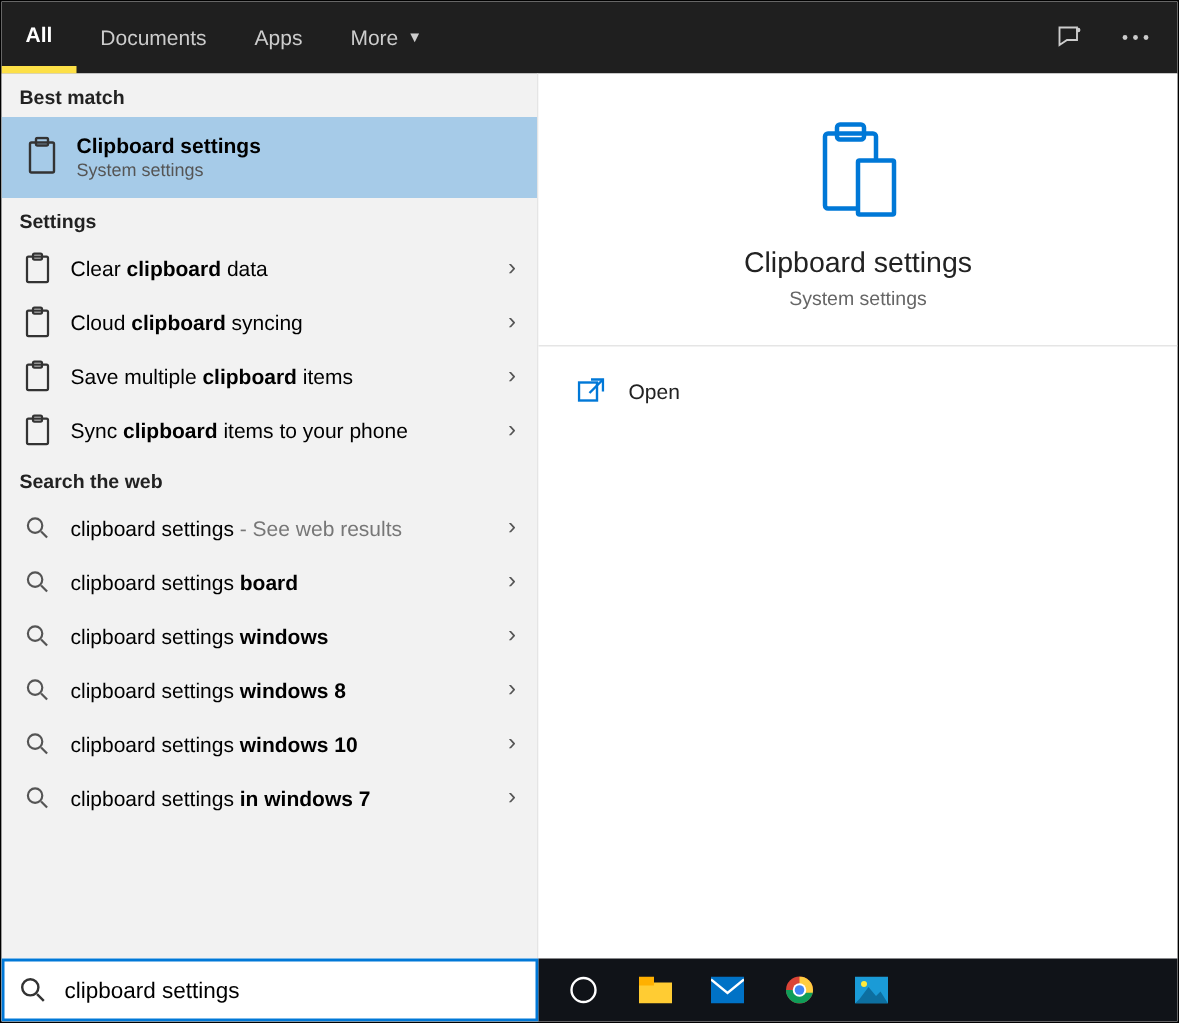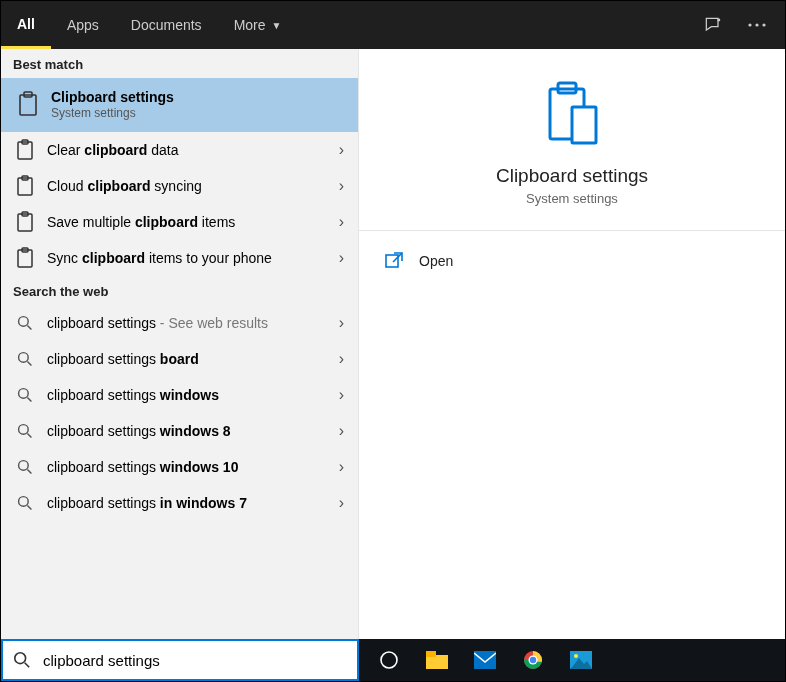--- a/index.html
+++ b/index.html
@@ -25,21 +25,21 @@
   .tab {
     padding: 0 16px;
     height: 48px;
     display: flex;
     align-items: center;
     cursor: pointer;
     font-size: 14px;
   }
   .tab.active {
     color: #fff;
-    border-bottom: 3px solid #fde047;
+    border-bottom: 5px solid #fde047;
     font-weight: 600;
   }
   .tab .chev { margin-left: 6px; font-size: 10px; }
   .topbar-spacer { flex: 1; }
   .topbar-icon {
     width: 44px; height: 48px;
     display: flex; align-items: center; justify-content: center;
     color: #ccc;
   }
   .main {
@@ -151,22 +151,22 @@
     display: flex; align-items: center; justify-content: center;
   }
   .bold { font-weight: 700; }
   svg { display: block; }
 </style>
 </head>
 <body>
 
 <div class="topbar">
   <div class="tab active">All</div>
+  <div class="tab">Documents</div>
   <div class="tab">Apps</div>
-  <div class="tab">Documents</div>
   <div class="tab">
     <span>More</span>
     <span class="chev">▼</span>
   </div>
   <div class="topbar-spacer"></div>
   <div class="topbar-icon">
     <svg width="20" height="20" viewBox="0 0 24 24" fill="none" stroke="#ccc" stroke-width="1.5">
       <path d="M4 4h14v10H10l-6 4V4z"></path>
         <circle cx="19" cy="6" r="1" fill="#ccc"></circle>
     </svg>
@@ -191,20 +191,21 @@
           <rect x="5" y="4" width="16" height="20" rx="1"></rect>
           <rect x="9" y="1" width="8" height="5" rx="1"></rect>
         </svg>
       </div>
       <div class="result-text">
         <div class="title">Clipboard settings</div>
         <div class="subtitle">System settings</div>
       </div>
     </div>
 
+    <div class="section-header">Settings</div>
     <div id="settings-list">
         <div class="result-row">
           <div class="result-icon">
             <svg width="20" height="22" viewBox="0 0 20 22" fill="none" stroke="#333" stroke-width="1.5">
               <rect x="3" y="3" width="14" height="17" rx="1"></rect>
               <rect x="7" y="1" width="6" height="4" rx="1"></rect>
             </svg>
           </div>
           <div class="result-text"><span class="title">Clear <span class="bold">clipboard</span> data</span></div>
           <div class="chevron">›</div>

